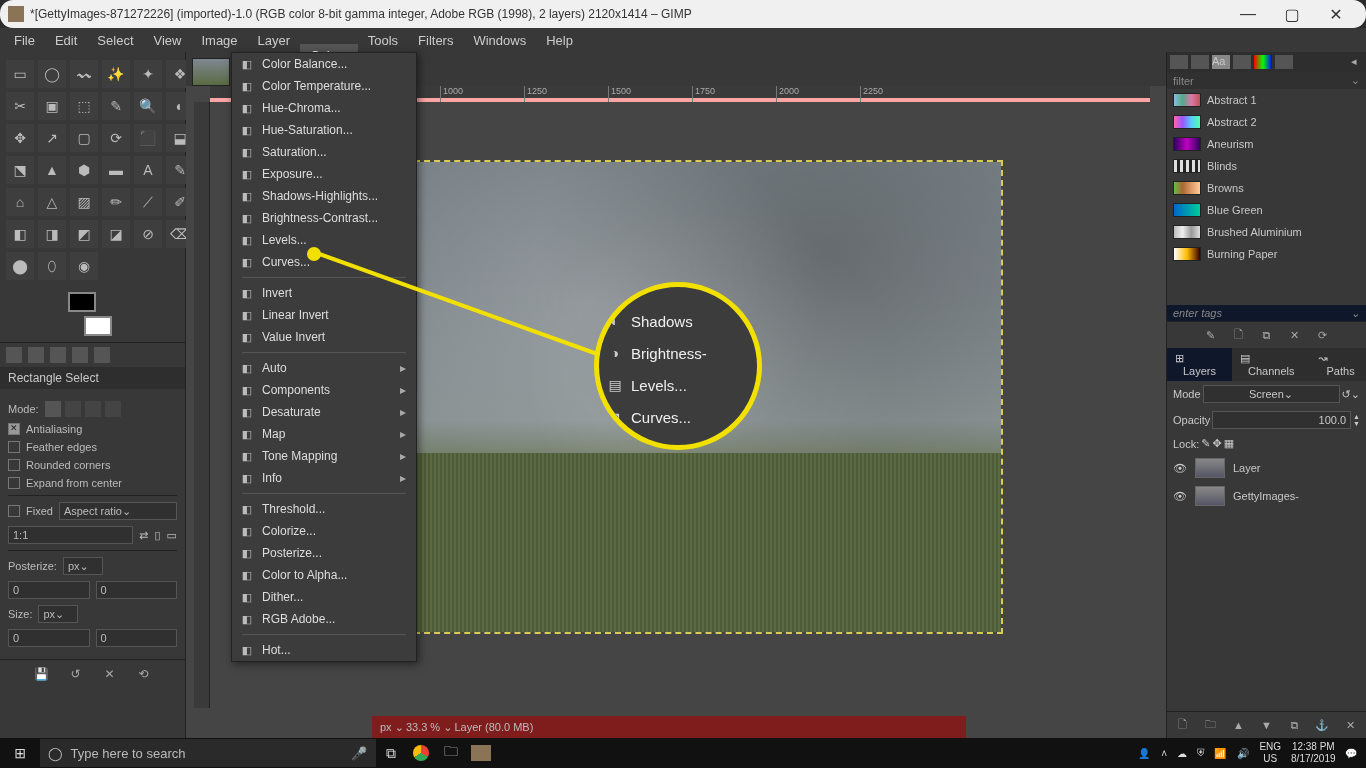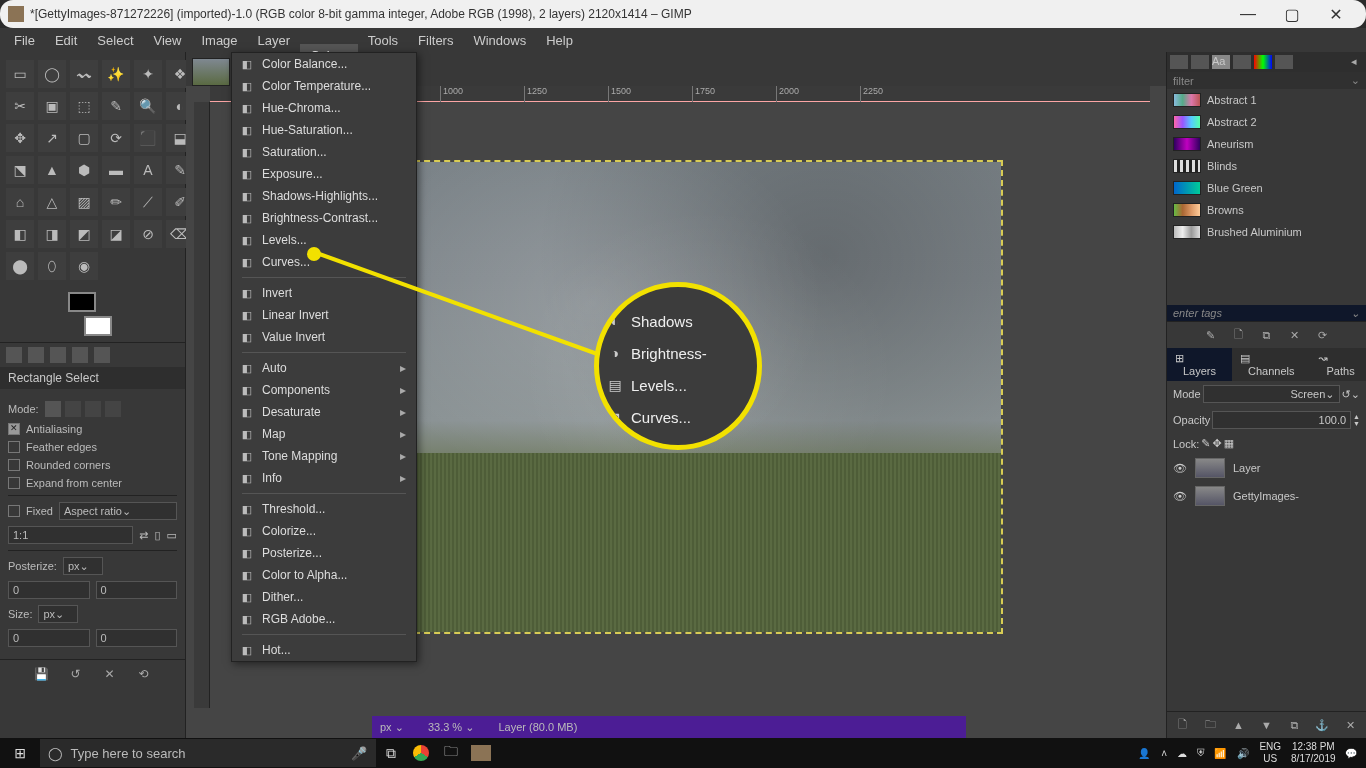--- a/index.html
+++ b/index.html
@@ -33,21 +33,21 @@
 .chk { width:12px; height:12px; border:1px solid #777; display:inline-block; }
 .chk.on { background:#999; position:relative; }
 .chk.on::after { content:"✕"; position:absolute; font-size:9px; top:-1px; left:1px; color:#222; }
 .field { flex:1; height:18px; background:#303030; border:1px solid #555; display:flex; align-items:center; padding:0 4px; font-size:11px; }
 .sep { height:1px; background:#222; margin:4px 0; }
 .small-btns { display:flex; gap:18px; padding:6px; border-top:1px solid #222; justify-content:center; }
 .small-btns div { width:16px; height:16px; color:#aaa; display:flex; align-items:center; justify-content:center; }
 
 
 .canvas-wrap { position:absolute; left:186px; right:200px; top:0; bottom:0; background:#454545; }
-.ruler-h { position:absolute; top:34px; left:24px; right:16px; height:16px; background:#3a3a3a; border-bottom:1px solid #fca5a5; }
+.ruler-h { position:absolute; top:34px; left:24px; right:16px; height:16px; background:#3a3a3a; border-bottom:4px solid #fca5a5; }
 .ruler-h .tick { position:absolute; top:0; font-size:9px; color:#aaa; border-left:1px solid #777; height:16px; padding-left:2px; }
 .ruler-v { position:absolute; top:50px; left:8px; width:16px; bottom:30px; background:#3a3a3a; border-right:1px solid #222; }
 .canvas  { position:absolute; top:110px; left:230px; width:585px; height:470px; outline:2px dashed #d8cc55; background:linear-gradient(to bottom,#7b8388 0%,#80878c 25%,#8a9294 55%,#6f7a5f 65%,#5d6d43 100%); overflow:hidden; }
 .clouds  { position:absolute; inset:0; background:radial-gradient(ellipse at 30% 30%,rgba(255,255,255,.15),transparent 40%),radial-gradient(ellipse at 70% 20%,rgba(0,0,0,.2),transparent 50%),radial-gradient(ellipse at 50% 45%,rgba(255,255,255,.1),transparent 45%); }
 .grass   { position:absolute; left:0; right:0; bottom:0; height:38%; background:repeating-linear-gradient(90deg,#4e5d38 0 2px,#5a6a42 2px 4px); }
 .tabbar  { position:absolute; top:0; left:0; right:0; height:34px; background:#383838; display:flex; align-items:flex-end; padding-left:6px; }
 .tab     { width:38px; height:28px; background:#4a4a4a; border:1px solid #222; margin-right:2px; background:linear-gradient(to bottom,#7f8891,#5a6a42); }
 
 
 .menu { position:absolute; left:231px; top:0; width:186px; background:#3c3c3c; border:1px solid #222; box-shadow:2px 2px 8px rgba(0,0,0,.5); z-index:50; }
@@ -71,27 +71,27 @@
 .grad-list { height:216px; overflow:hidden; }
 .grad { display:flex; align-items:center; height:22px; padding:0 6px; gap:6px; }
 .grad .sw { width:28px; height:14px; border:1px solid #222; }
 .tags { padding:2px 6px; color:#888; background:#0f172a; font-style:italic; }
 .icon-row { display:flex; gap:14px; padding:6px; justify-content:center; border-top:1px solid #222; }
 .icon-row div { width:14px; height:14px; color:#aaa; display:flex; align-items:center; justify-content:center; }
 .panel-tabs { display:flex; background:#2e2e2e; }
 .panel-tabs span { padding:4px 8px; font-size:11px; }
 .panel-tabs span.act { background:#0f172a; }
 .row { display:flex; align-items:center; padding:4px 6px; gap:2px; }
-.sel { flex:1; height:18px; background:#303030; border:1px solid #555; display:flex; align-items:center; justify-content:flex-end; padding:0 4px; }
+.sel { flex:1; height:18px; background:#303030; border:1px solid #555; display:flex; align-items:center; justify-content:center; padding:0 4px; }
 .layer { display:flex; align-items:center; height:28px; padding:0 6px; gap:8px; }
 .eye { width:14px; text-align:center; color:#ccc; }
 .thumb { width:30px; height:20px; border:1px solid #666; background:linear-gradient(#888,#556); }
 
 
-.status { position:absolute; left:186px; right:200px; bottom:0; height:22px; background:#4c1d95; display:flex; align-items:center; padding:0 8px; font-size:11px; gap:24px; color:#bbb; }
+.status { position:absolute; left:186px; right:200px; bottom:0; height:22px; background:#7f1d1d; display:flex; align-items:center; padding:0 8px; font-size:11px; gap:2px; color:#bbb; }
 
 
 .taskbar { position:absolute; left:0; right:0; bottom:0; height:30px; background:#111; display:flex; align-items:center; color:#ddd; font-size:11px; z-index:200; }
 .taskbar .start { width:40px; height:30px; display:flex; align-items:center; justify-content:center; font-size:14px; }
 .taskbar .search { flex:0 0 336px; height:28px; margin:0; background:#2a2a2a; display:flex; align-items:center; padding:0 8px; color:#bbb; gap:8px; font-size:13px; }
 .taskbar .tray { margin-left:auto; display:flex; align-items:center; gap:10px; padding:0 8px; font-size:10px; }
 .tb-ico { width:30px; height:30px; display:flex; align-items:center; justify-content:center; font-size:14px; }
 </style>
 </head>
 <body>
@@ -449,30 +449,34 @@
         </div>
         <div class="grad">
           <div class="sw" style="background: linear-gradient(90deg, rgb(48, 0, 96), rgb(192, 0, 192), rgb(48, 0, 96));"></div>
           <span>Aneurism</span>
         </div>
         <div class="grad">
           <div class="sw" style="background: repeating-linear-gradient(90deg, rgb(221, 221, 221) 0px, rgb(221, 221, 221) 3px, rgb(34, 34, 34) 3px, rgb(34, 34, 34) 6px);"></div>
           <span>Blinds</span>
         </div>
         <div class="grad">
+          <div class="sw" style="background: linear-gradient(90deg, rgb(102, 187, 68), rgb(170, 102, 51), rgb(221, 153, 102), rgb(255, 204, 153));"></div>
+          <span>Browns</span>
+        </div>
+        <div class="grad">
           <div class="sw" style="background: linear-gradient(90deg, rgb(0, 102, 204), rgb(0, 204, 153));"></div>
           <span>Blue Green</span>
         </div>
         <div class="grad">
-          <div class="sw" style="background: linear-gradient(90deg, rgb(102, 187, 68), rgb(170, 102, 51), rgb(221, 153, 102), rgb(255, 204, 153));"></div>
-          <span>Browns</span>
-        </div>
-        <div class="grad">
           <div class="sw" style="background: linear-gradient(90deg, rgb(187, 187, 187), rgb(238, 238, 238), rgb(153, 153, 153), rgb(221, 221, 221));"></div>
           <span>Brushed Aluminium</span>
+        </div>
+        <div class="grad">
+          <div class="sw" style="background: linear-gradient(90deg, rgb(255, 255, 255), rgb(255, 187, 0), rgb(51, 0, 0));"></div>
+          <span>Burning Paper</span>
         </div>
       </div>
     <div class="tags"><span>enter tags</span><span style="float:right">⌄</span></div>
     <div class="icon-row">
       <div>✎</div>
       <div>🗋</div>
       <div>⧉</div>
       <div>✕</div>
       <div>⟳</div>
     </div>

